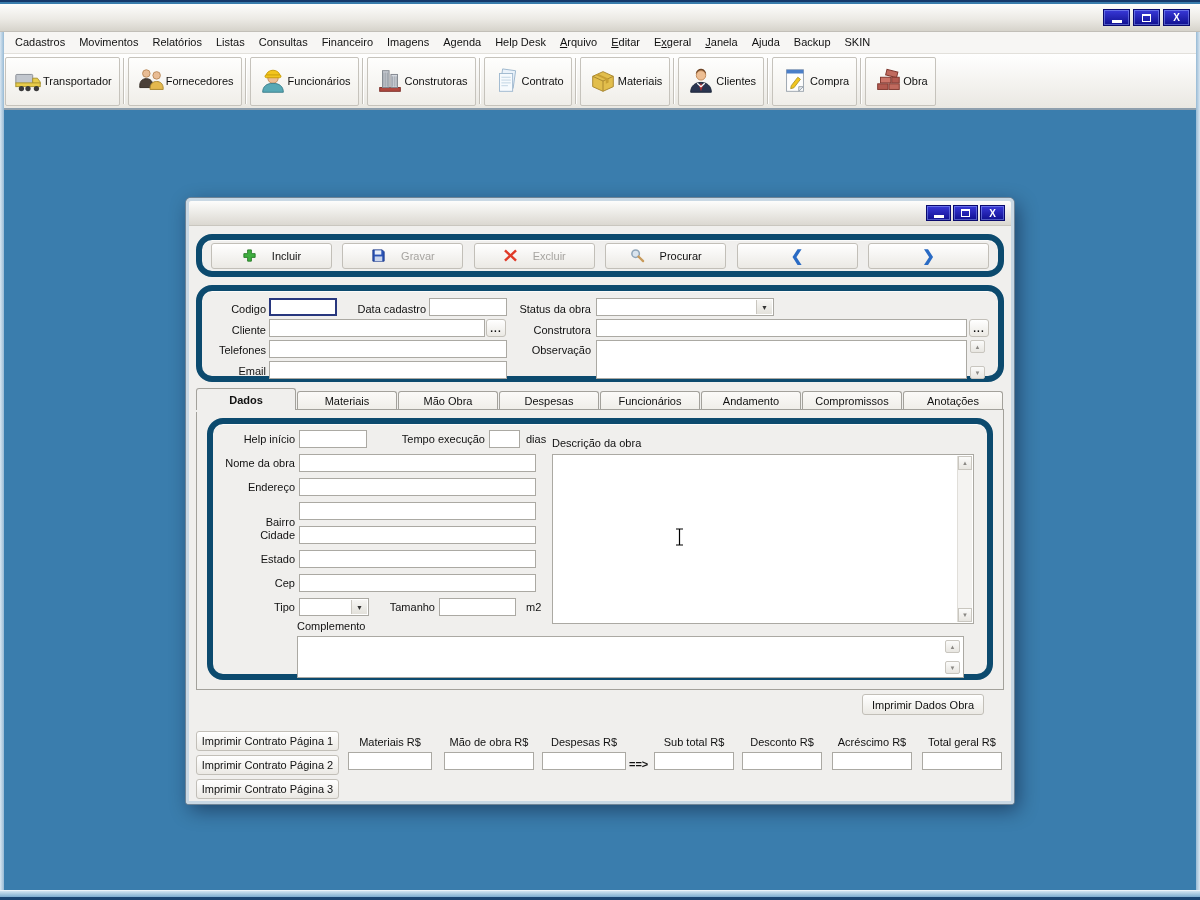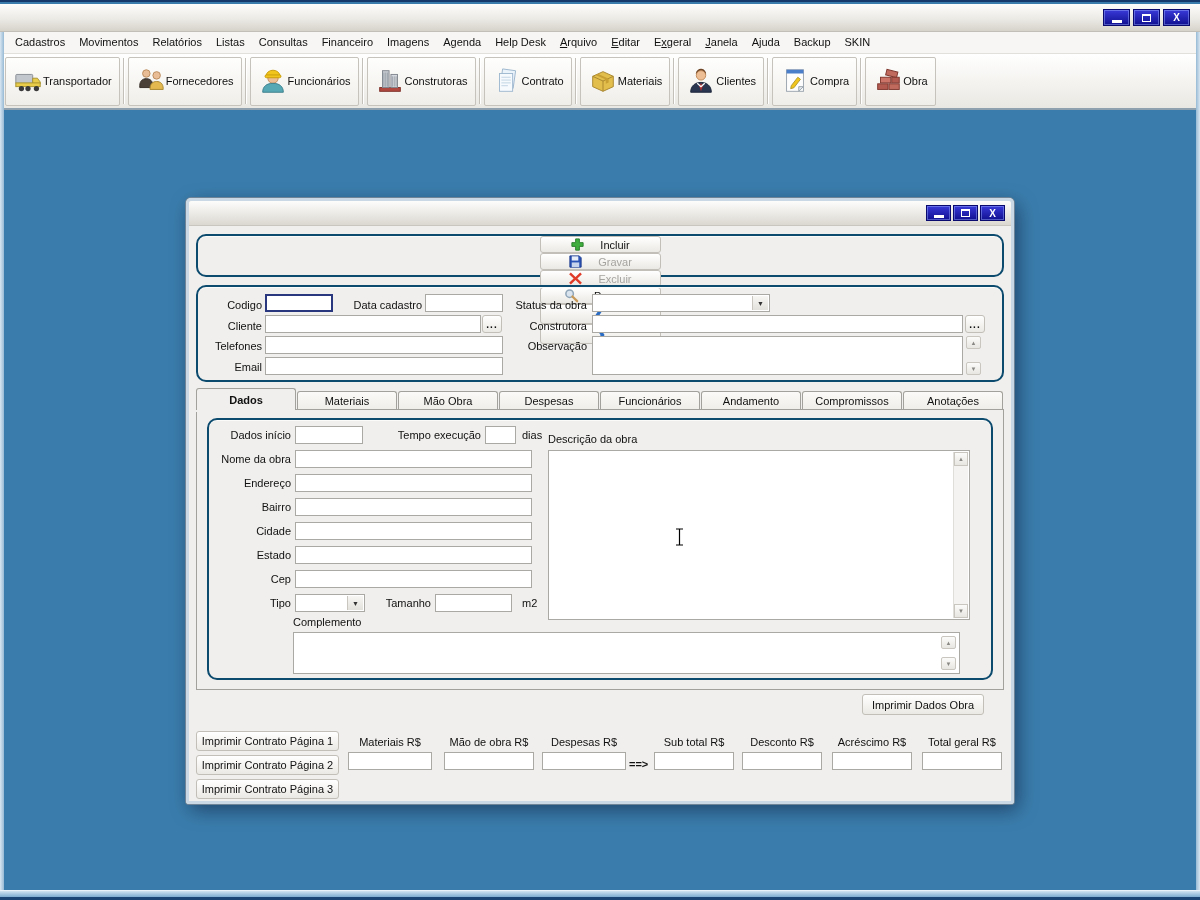--- a/index.html
+++ b/index.html
@@ -42,21 +42,21 @@
 
   
   .dialog { position:absolute; left:182px; top:86px; width:828px; height:606px; background:#F0EFED;
     border-radius:5px 5px 3px 3px; box-shadow:0 0 0 1px #6F8496, inset 0 0 0 3px #C9D8E4, 4px 6px 20px rgba(0,0,25,.45); }
   .dlg-titlebar { position:absolute; left:3px; top:3px; right:3px; height:25px;
     background:linear-gradient(#FDFDFC,#DBD8D1); border-radius:3px 3px 0 0; border-bottom:1px solid #C9C6BF; }
   .dlg-title { position:absolute; left:0; right:0; top:5px; text-align:center; font-size:12px; font-weight:bold; color:#111; }
   .dlg-winbtns { position:absolute; right:6px; top:4px; display:flex; gap:2px; }
   .dlg-winbtns .winbtn { width:25px; height:16px; }
 
-  .gb { position:absolute; border:2px solid #0c4a6e; border-radius:10px; box-shadow:inset 0 1px 0 #FBFBFA;flex-direction:column; }
+  .gb { position:absolute; border:6px solid #0c4a6e; border-radius:16px; box-shadow:inset 0 1px 0 #FBFBFA; }
 
   .actions-gb { left:10px; top:36px; width:808px; height:43px; display:flex; align-items:center;
     justify-content:space-between; padding:0 9px; }
   .btn { background:linear-gradient(#FFFFFF,#EBE9E4); border:1px solid #C2BFB8; border-radius:3px;
     display:flex; align-items:center; justify-content:center; font-size:11px; color:#111; cursor:pointer; }
   .btn.disabled { color:#A6A4A0; }
   .act { width:121px; height:26px; gap:15px; }
   .act-icon svg { width:15px; height:15px; display:block; }
   .chev { font-size:15px; font-weight:bold; color:#2A6BC4; }
 
@@ -349,31 +349,31 @@
         <div class="tab">Mão Obra</div>
         <div class="tab">Despesas</div>
         <div class="tab">Funcionários</div>
         <div class="tab">Andamento</div>
         <div class="tab">Compromissos</div>
         <div class="tab">Anotações</div>
       </div>
 
       <div class="tabpanel">
         <div class="gb inner-gb" style="position:absolute">
-          <span class="lbl" style="left:12px;width:70px;top:9px">Dados início</span>
+          <span class="lbl" style="left:12px;width:70px;top:9px">Help início</span>
           <input class="txt" style="left: 86px; top: 6px; width: 68px;" value="">
           <span class="lbl" style="left:180px;width:92px;top:9px">Tempo execução</span>
           <input class="txt" style="left: 276px; top: 6px; width: 31px;" value="">
           <span class="lbl la" style="left:313px;width:30px;top:9px">dias</span>
 
           <span class="lbl" style="left:6px;width:76px;top:33px">Nome da obra</span>
           <input class="txt" style="left: 86px; top: 30px; width: 237px;" value="">
           <span class="lbl" style="left:6px;width:76px;top:57px">Endereço</span>
           <input class="txt" style="left: 86px; top: 54px; width: 237px;" value="">
-          <span class="lbl" style="left:6px;width:76px;top:81px">Bairro</span>
+          <span class="lbl" style="left:6px;width:76px;top:92px">Bairro</span>
           <input class="txt" style="left: 86px; top: 78px; width: 237px;" value="">
           <span class="lbl" style="left:6px;width:76px;top:105px">Cidade</span>
           <input class="txt" style="left: 86px; top: 102px; width: 237px;" value="">
           <span class="lbl" style="left:6px;width:76px;top:129px">Estado</span>
           <input class="txt" style="left: 86px; top: 126px; width: 237px;" value="">
           <span class="lbl" style="left:6px;width:76px;top:153px">Cep</span>
           <input class="txt" style="left: 86px; top: 150px; width: 237px;" value="">
 
           <span class="lbl" style="left:6px;width:76px;top:177px">Tipo</span>
           <div class="combo" style="left:86px;top:174px;width:70px">

